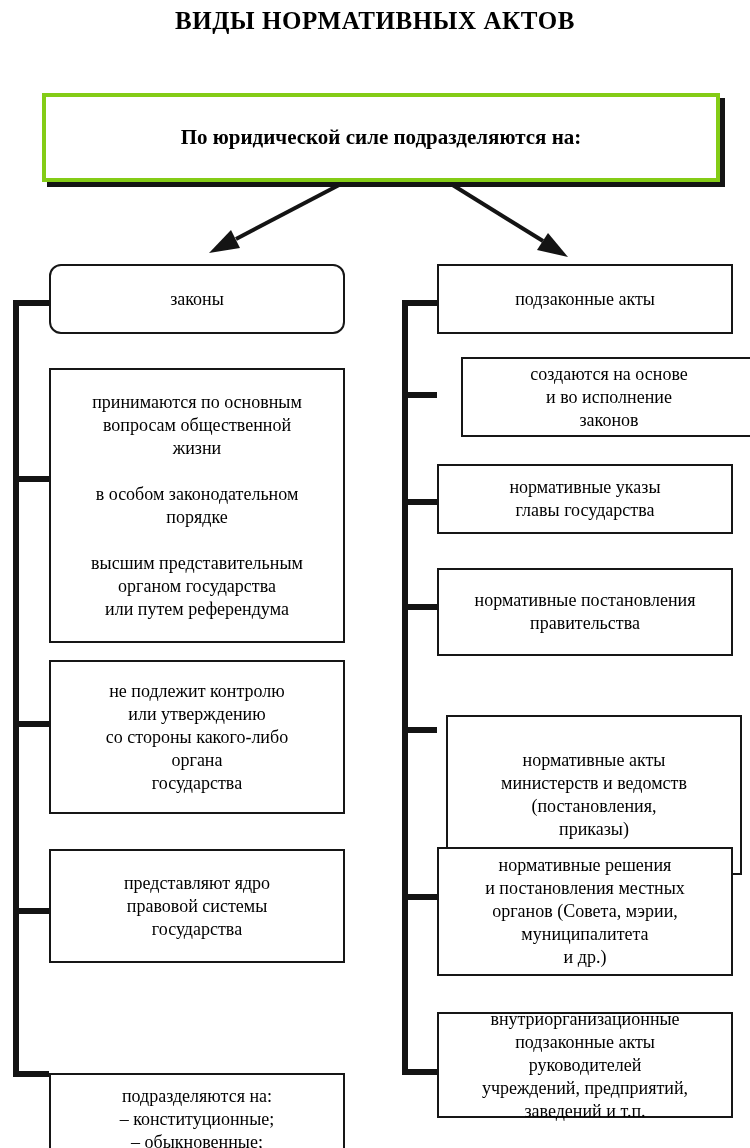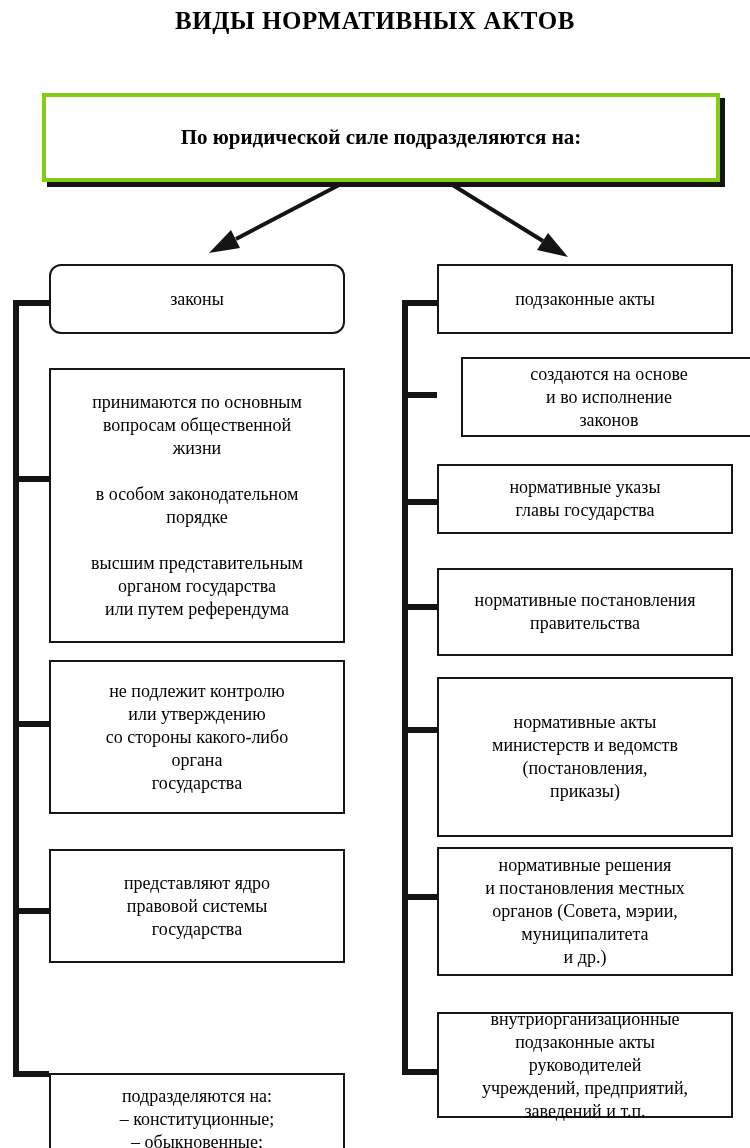--- a/index.html
+++ b/index.html
@@ -89,21 +89,21 @@
 –  чрезвычайные</div>
 
   <div class="box col-right" style="top:264px; height:70px;">подзаконные акты</div>
   <div class="box col-right" style="top:357px; height:80px;margin-left:24px;">создаются на основе
 и во исполнение
 законов</div>
   <div class="box col-right" style="top:464px; height:70px;">нормативные указы
 главы государства</div>
   <div class="box col-right" style="top:568px; height:88px;">нормативные постановления
 правительства</div>
-  <div class="box col-right" style="top:677px; height:160px;">нормативные акты
+  <div class="box col-right" style="top:715px; height:160px;margin-left:9px;">нормативные акты
 министерств и ведомств
 (постановления,
 приказы)</div>
   <div class="box col-right" style="top:847px; height:129px;">нормативные решения
 и постановления местных
 органов (Совета, мэрии,
 муниципалитета
 и др.)</div>
   <div class="box col-right" style="top:1012px; height:106px;">внутриорганизационные
 подзаконные акты

